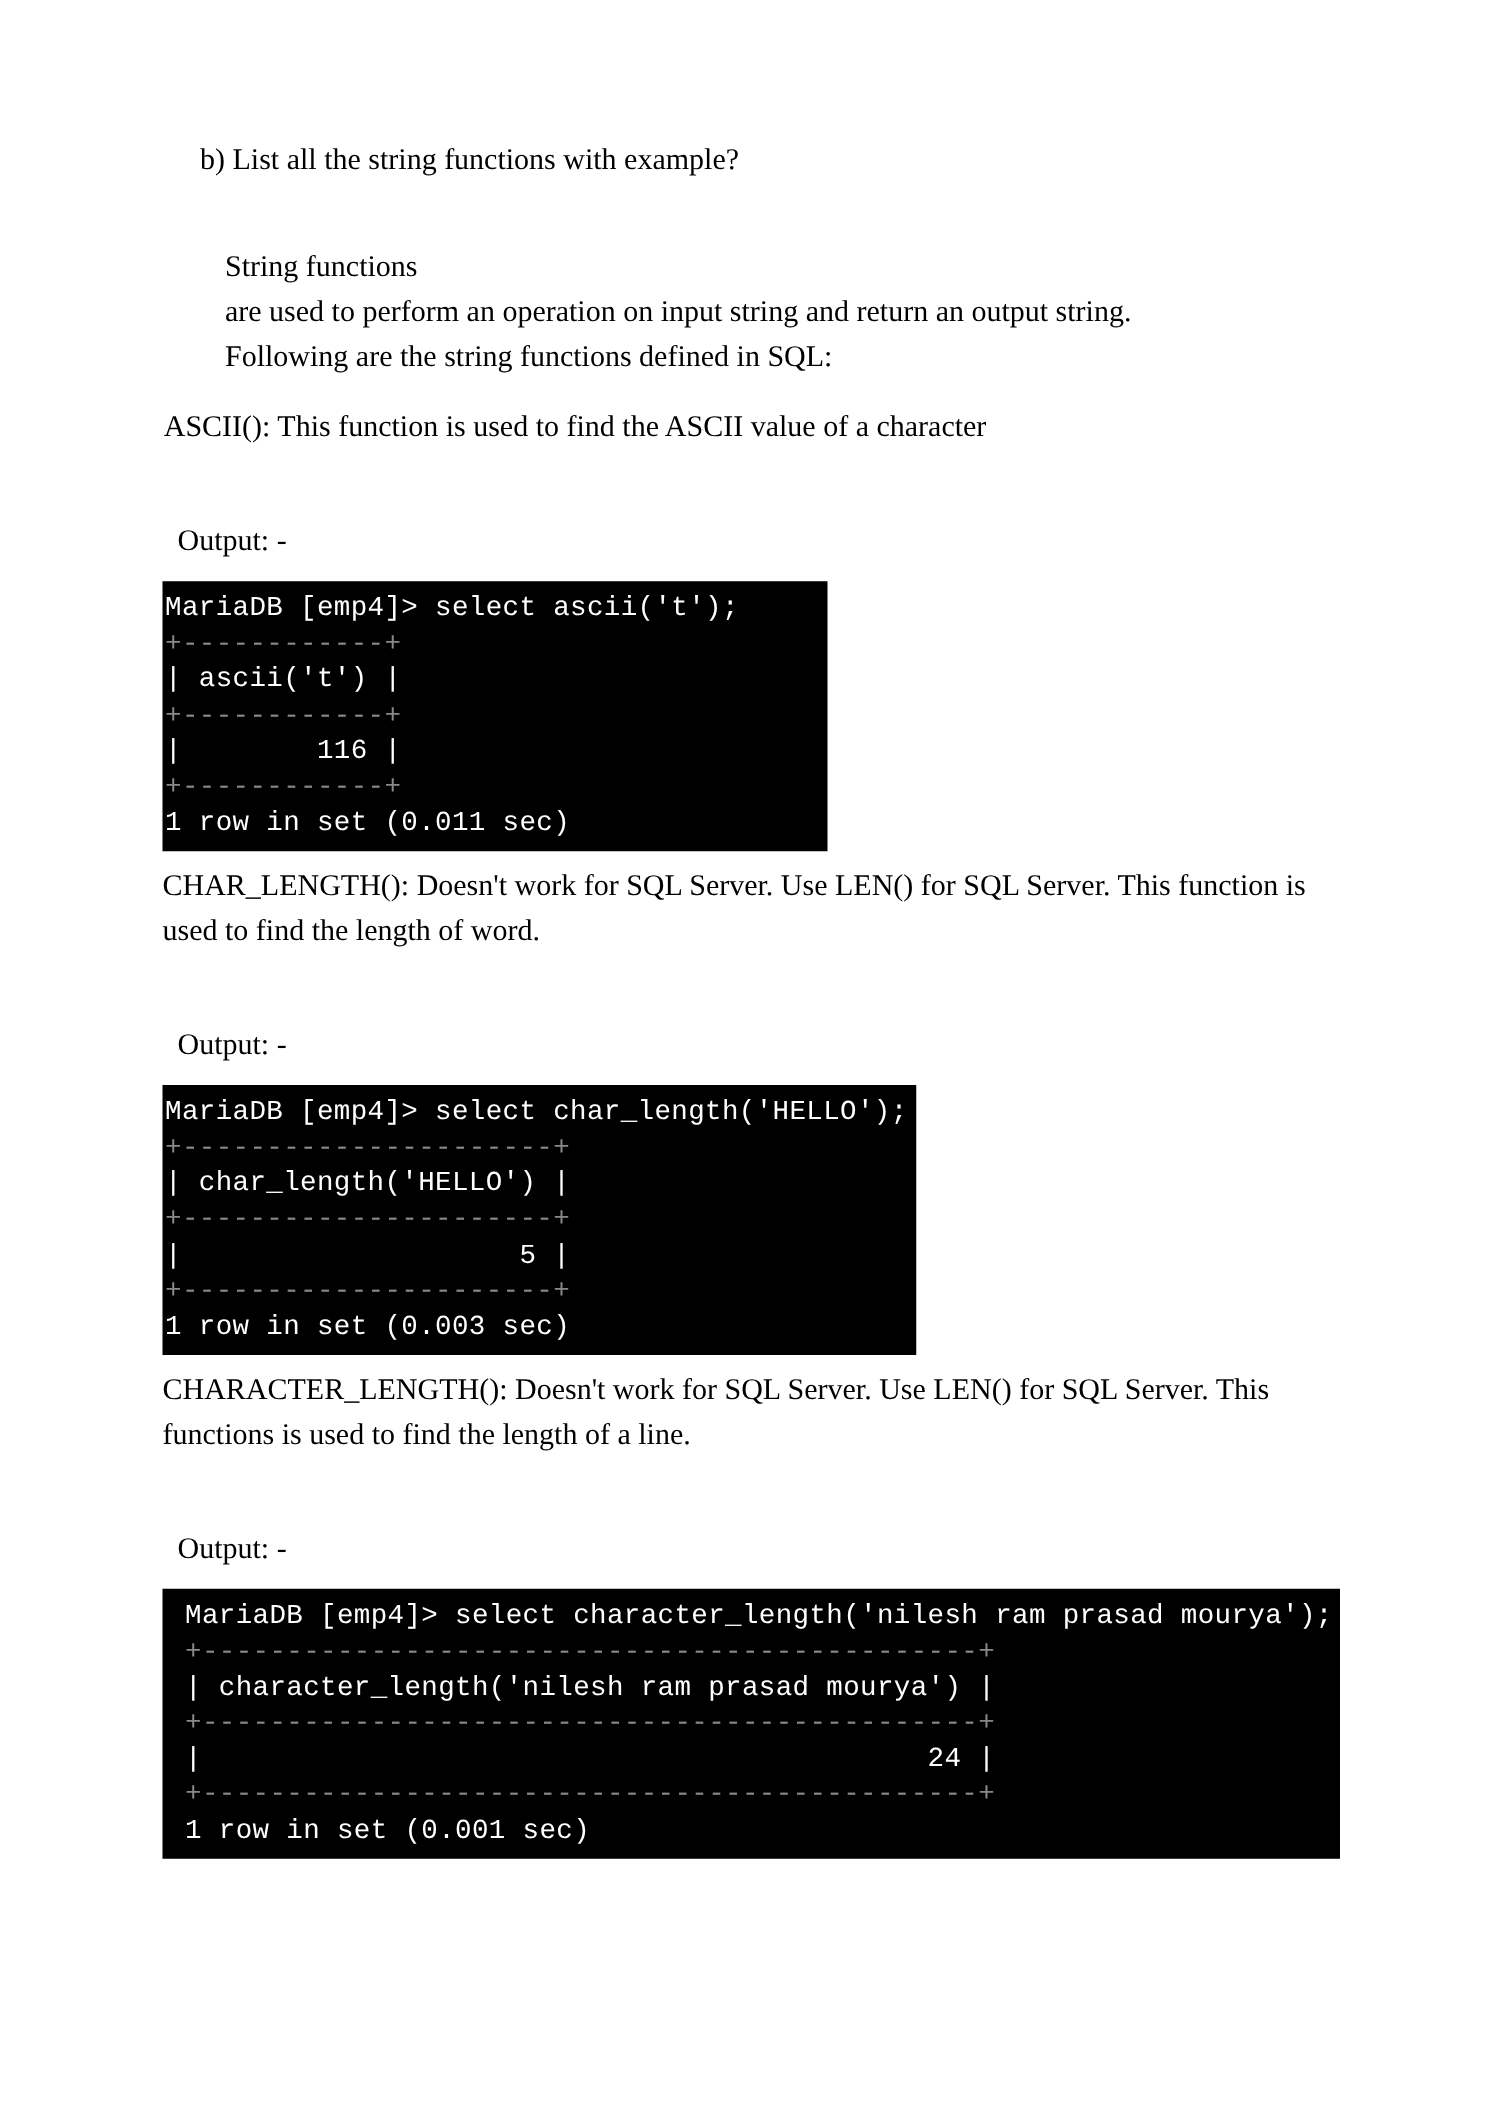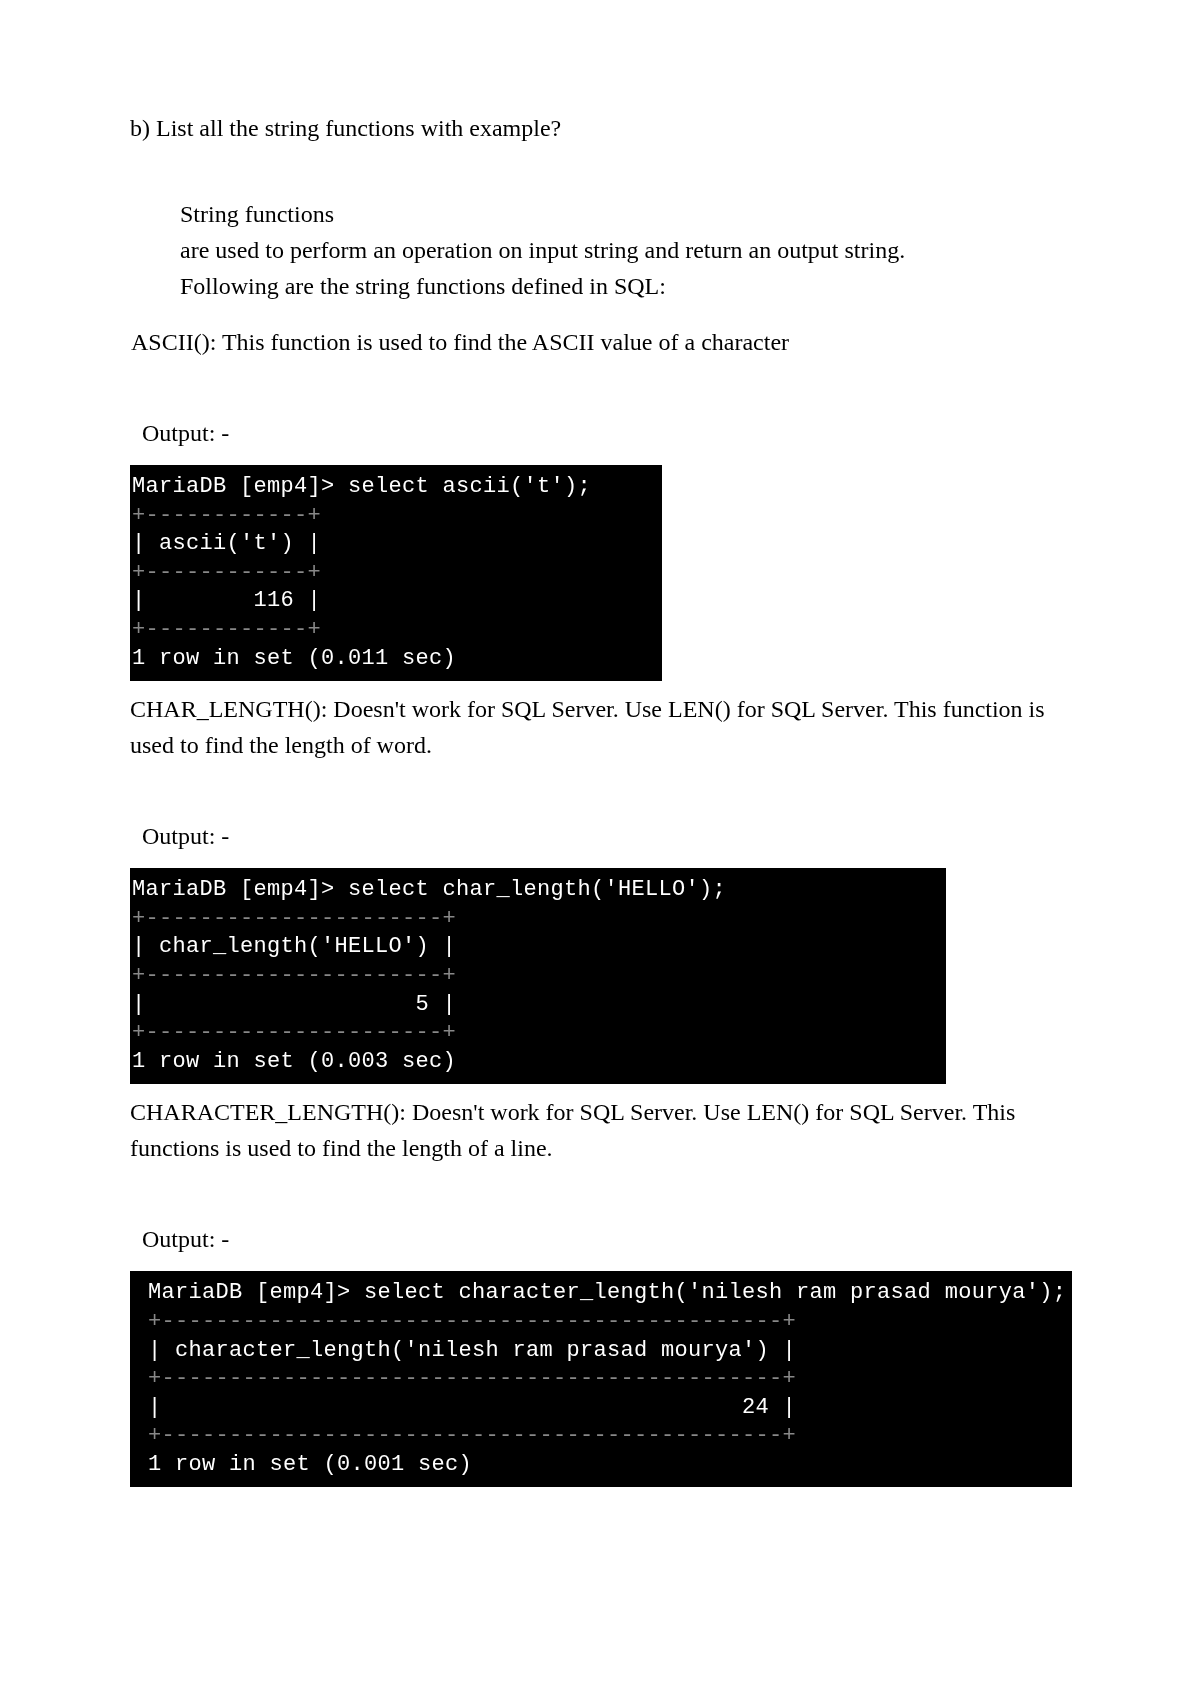--- a/index.html
+++ b/index.html
@@ -10,20 +10,21 @@
     body {
       font-family: Georgia, 'Times New Roman', serif;
       background: #ffffff;
       width: 1200px;
       padding: 110px 130px 80px 130px;
       color: #000;
       font-size: 24px;
       line-height: 1.5;
     }
     .question-title {
+      margin-left: 30px;
       margin-bottom: 50px;
     }
     .intro-block {
       margin-left: 50px;
       margin-bottom: 20px;
       margin-top: 16px;
     }
     .intro-block p {
       margin: 0;
     }
@@ -43,21 +44,21 @@
       line-height: 1.3;
       padding: 8px 6px 8px 2px;
       white-space: pre;
       margin-bottom: 10px;
       letter-spacing: 0.3px;
     }
     .term-narrow {
       width: 532px;
     }
     .term-wide {
-      width: 816px;
+      width: 603px;
     }
     .term-full {
       width: 942px;
       padding-left: 18px;
     }
     .dash-line {
       color: #888888;
     }
     .after-term {
       margin-top: 4px;

